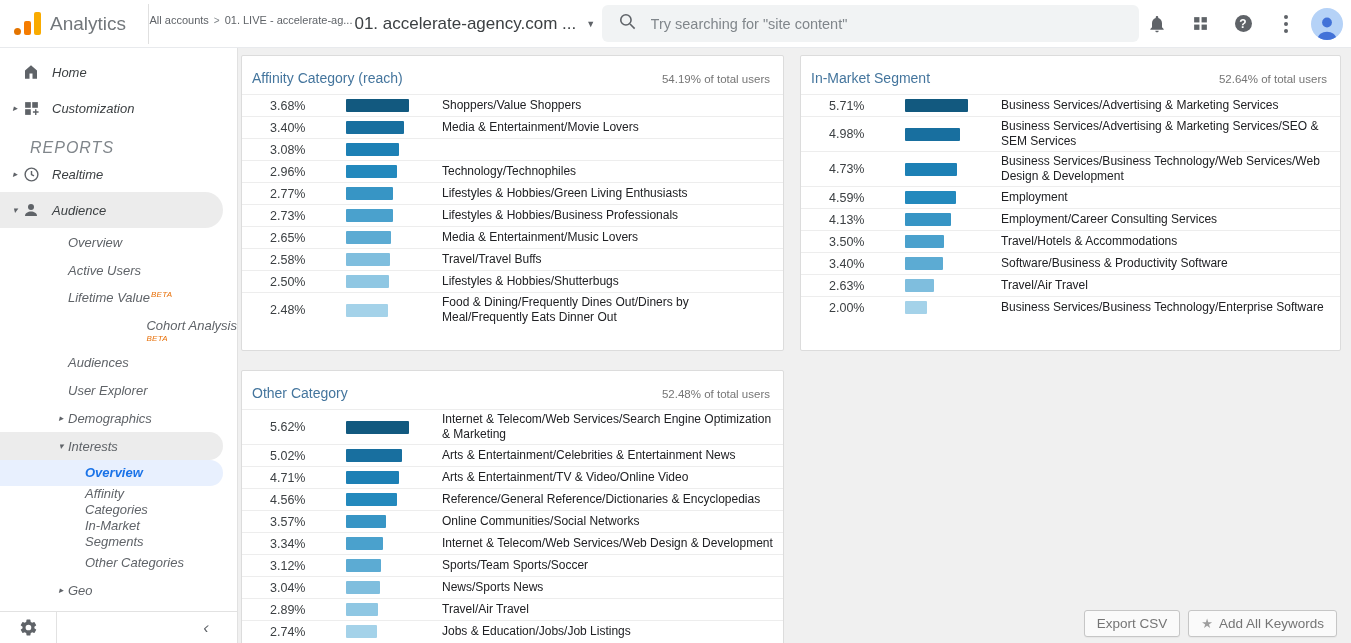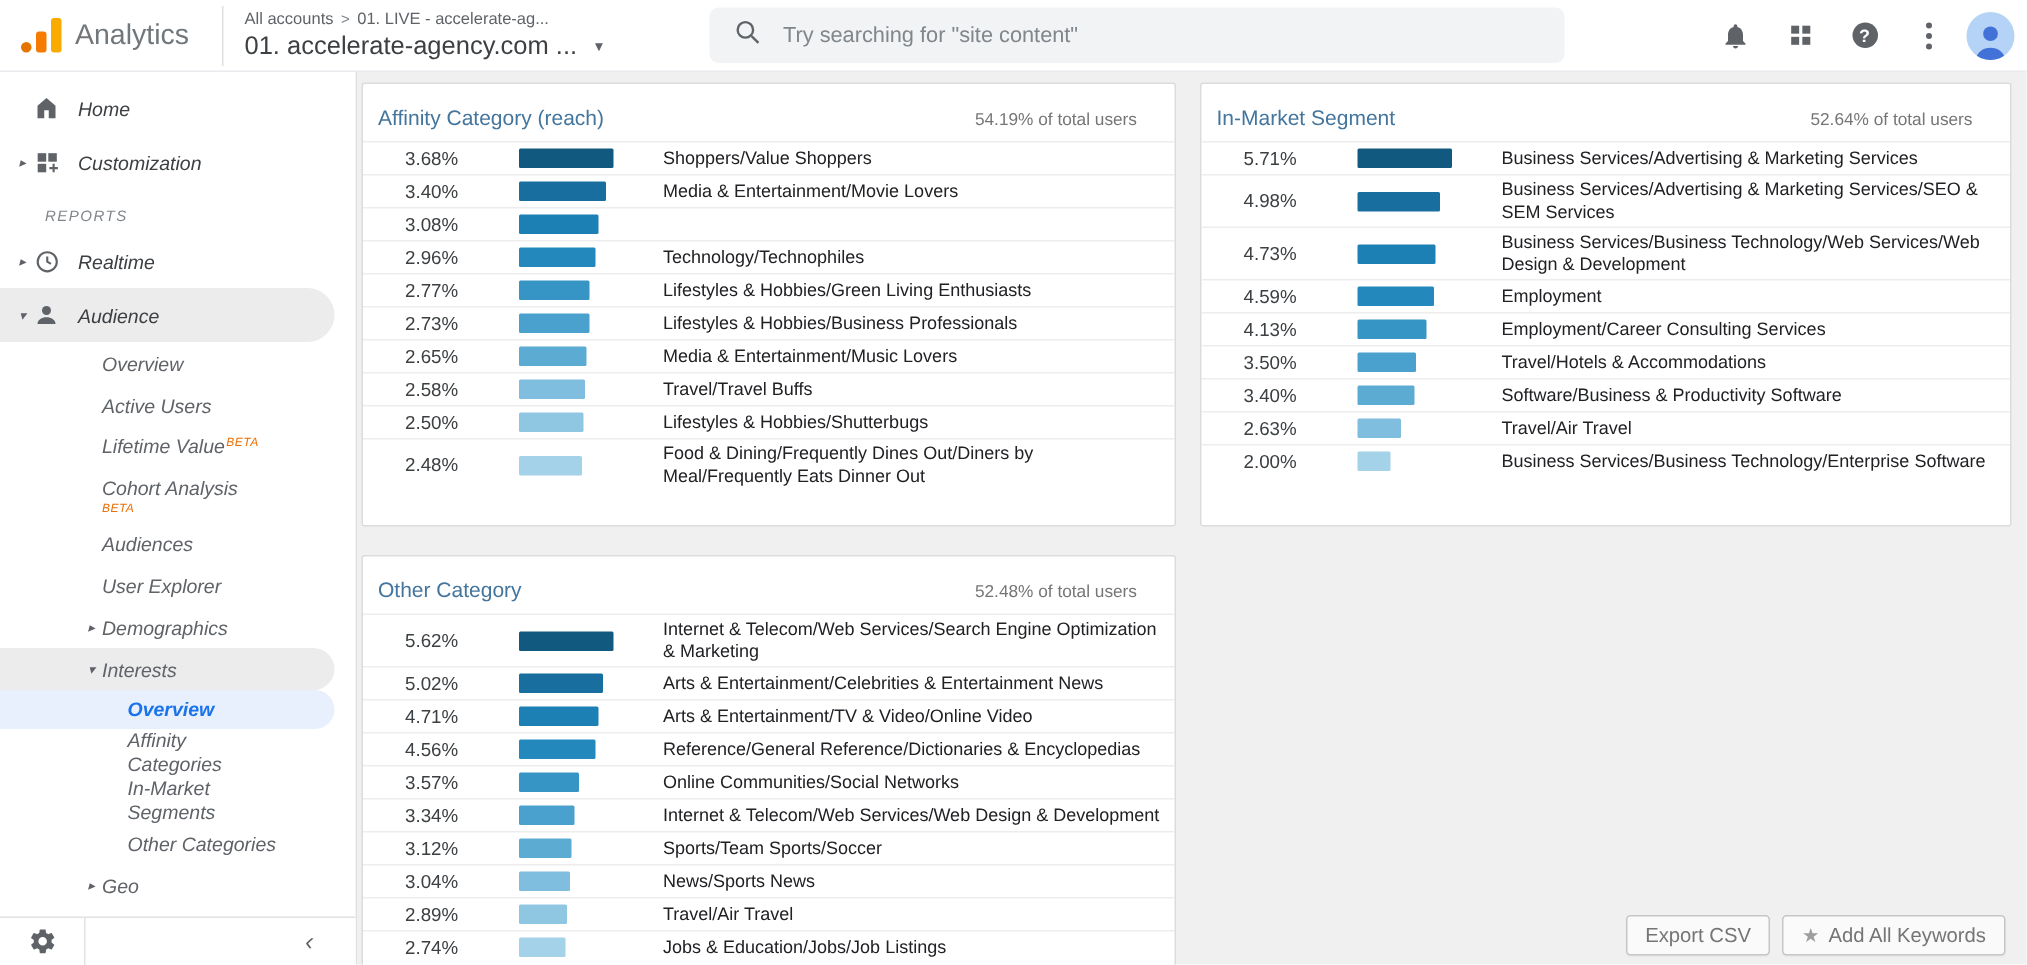--- a/index.html
+++ b/index.html
@@ -9,21 +9,21 @@
   
   .topbar { position:absolute; top:0; left:0; right:0; height:48px; background:#fff;
     display:flex; align-items:center; z-index:10; border-bottom:1px solid #e8eaed; }
   .logo-area { width:148px; display:flex; align-items:center; padding-left:14px; gap:9px; flex-shrink:0; }
   .ga-logo { position:relative; width:27px; height:25px; display:inline-block; }
   .ga-logo .dot  { position:absolute; left:0;  bottom:1px; width:7px; height:7px; border-radius:50%; background:#e37400; }
   .ga-logo .mid  { position:absolute; left:10px; bottom:1px; width:7px; height:14px; border-radius:2px; background:#f57c00; }
   .ga-logo .tall { position:absolute; left:20px; bottom:1px; width:7px; height:23px; border-radius:2px; background:#f9ab00; }
   .app-name { font-size:19px; color:#72777b; }
   .v-divider { width:1px; height:40px; background:#e0e0e0; margin-right:14px; flex-shrink:0; }
-  .account-area { display:flex; flex-direction:column; justify-content:center; gap:2px; min-width:290px; }
+  .account-area { display:flex; flex-direction:row; justify-content:center; gap:2px; min-width:290px; }
   .breadcrumb { font-size:11px; color:#5f6368; white-space:nowrap; }
   .crumb-sep { margin:0 5px; color:#80868b; font-size:10px; }
   .property-row { display:flex; align-items:center; gap:10px; }
   .property-title { font-size:17px; color:#3c4043; white-space:nowrap; }
   .caret { font-size:9px; color:#5f6368; cursor:pointer; }
   .search-bar { margin-left:20px; width:570px; height:37px; background:#f1f3f4; border-radius:6px;
     display:flex; align-items:center; padding:0 16px; gap:14px; flex-shrink:1; }
   .search-bar input { flex:1; border:none; outline:none; background:transparent; font-size:14.5px;
     color:#3c4043; font-family:"Liberation Sans", sans-serif; }
   .search-bar input::placeholder { color:#80868b; }
@@ -33,47 +33,47 @@
     font-size:12px; font-weight:bold; display:flex; align-items:center; justify-content:center; }
   .kebab { display:flex; flex-direction:column; gap:3px; }
   .kebab i { width:4px; height:4px; border-radius:50%; background:#5f6368; }
   .avatar { width:32px; height:32px; border-radius:50%; background:#b5d2f7; overflow:hidden;
     display:flex; align-items:flex-end; justify-content:center; cursor:pointer; }
 
   
   .sidebar { position:absolute; top:48px; left:0; bottom:0; width:237px; background:#fff;
     box-shadow:1px 0 0 rgba(0,0,0,0.06); z-index:5;font-style:italic; }
   .sidebar nav { padding-top:6px; }
-  .nav-section { font-size:10px; letter-spacing:1px; color:#80868b; padding:13px 0 5px 30px; height:30px; }
+  .nav-section { font-size:16px; letter-spacing:1px; color:#80868b; padding:13px 0 5px 30px; height:30px; }
   .nav-item { display:flex; align-items:center; cursor:pointer; color:#5f6368; font-size:13px; }
   .nav-item .nav-arrow { width:14px; font-size:9px; color:#5f6368; text-align:center; flex-shrink:0; }
   .nav-item .nav-icon { width:18px; margin-right:12px; display:flex; align-items:center; justify-content:center; flex-shrink:0; }
   .lvl0 { min-height:36px; padding-left:8px; color:#3c4043; }
   .lvl1 { min-height:28px; padding-left:54px; }
   .lvl2 { min-height:26px; padding-left:85px; font-size:13px; }
   .lvl2 .nav-label { max-width:105px; line-height:16px; }
-  .row-tall { min-height:36px; }
+  .row-tall { min-height:36px;justify-content:flex-end; }
   .sel-gray { background:#ececec; border-radius:0 18px 18px 0; margin-right:14px; }
   .sel-blue { background:#e8f0fe; border-radius:0 16px 16px 0; margin-right:14px; }
   .sel-blue .nav-label { color:#1a73e8; font-weight:bold; }
   .beta-sup { color:#e8710a; font-size:8px; vertical-align:super; margin-left:1px; letter-spacing:.3px; }
   .beta-block { color:#e8710a; font-size:8px; letter-spacing:.3px; margin-top:1px; }
   .sidebar-footer { position:absolute; bottom:0; left:0; right:0; height:32px; border-top:1px solid #e2e2e2;
     display:flex; align-items:center; background:#fff; }
   .gear-slot { width:56px; display:flex; align-items:center; justify-content:center; cursor:pointer; }
   .footer-div { width:1px; height:32px; background:#e2e2e2; }
   .collapse-slot { margin-left:auto; padding-right:28px; color:#5f6368; font-size:17px; cursor:pointer; }
 
   
   .content { position:absolute; top:48px; left:237px; right:0; bottom:0; background:#f0f0f0; overflow:hidden; }
   .panel { position:absolute; background:#fff; border:1px solid #dcdcdc; border-radius:2px; overflow:hidden; }
   .panel-0 { left:4px; top:7px; width:543px; height:296px; }
   .panel-1 { left:563px; top:7px; width:541px; height:296px; }
   .panel-2 { left:4px; top:322px; width:543px; height:560px; }
-  .panel-head { display:flex; justify-content:space-between; align-items:baseline; padding:14px 25px 6px 10px; }
+  .panel-head { display:flex; justify-content:space-between; align-items:baseline; padding:14px 13px 6px 10px; }
   .panel-title { font-size:14px; color:#44759d; text-decoration:none; cursor:pointer; }
   .panel-share { font-size:11.5px; color:#757575; }
   .panel-rows { margin-top:2px; }
   .chart-row { display:grid; grid-template-columns:76px 96px 1fr; min-height:22px; align-items:center;
     border-top:1px solid #ededed; padding-left:28px; }
   .chart-val { font-size:12.5px; color:#3c4043; }
   .chart-bar { height:13px; border-radius:1px; align-self:center; }
   .chart-label { font-size:12px; line-height:15px; color:#202124; padding:2px 8px 2px 0; }
 
   .footer-actions { position:absolute; right:14px; bottom:6px; display:flex; gap:8px; z-index:6; }

